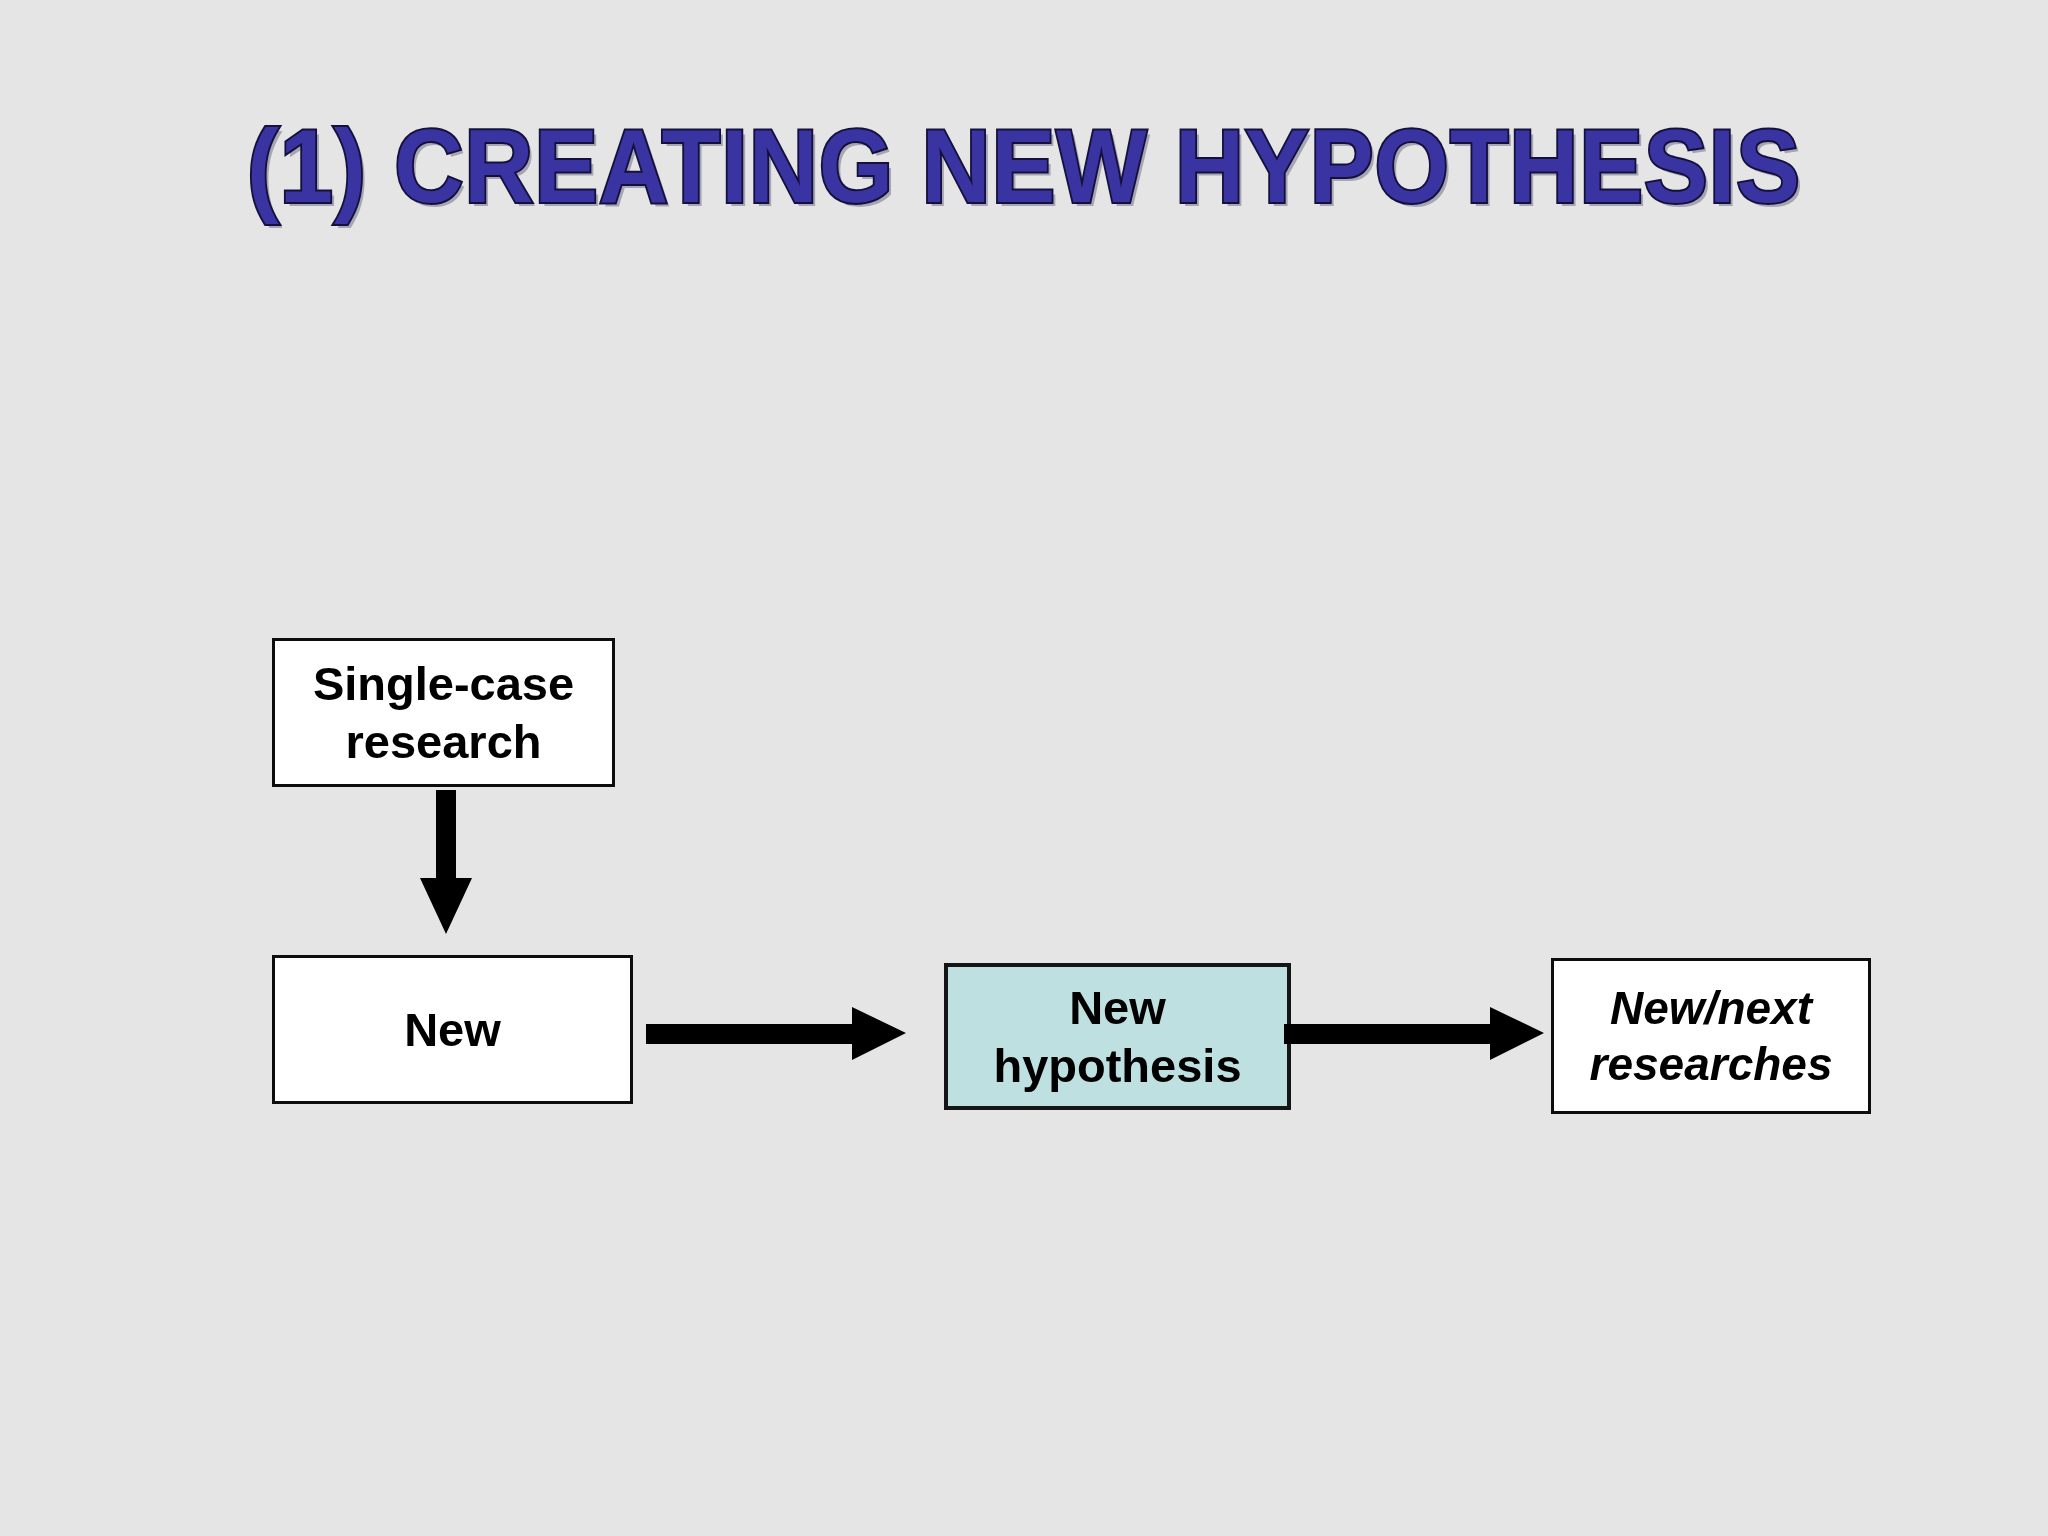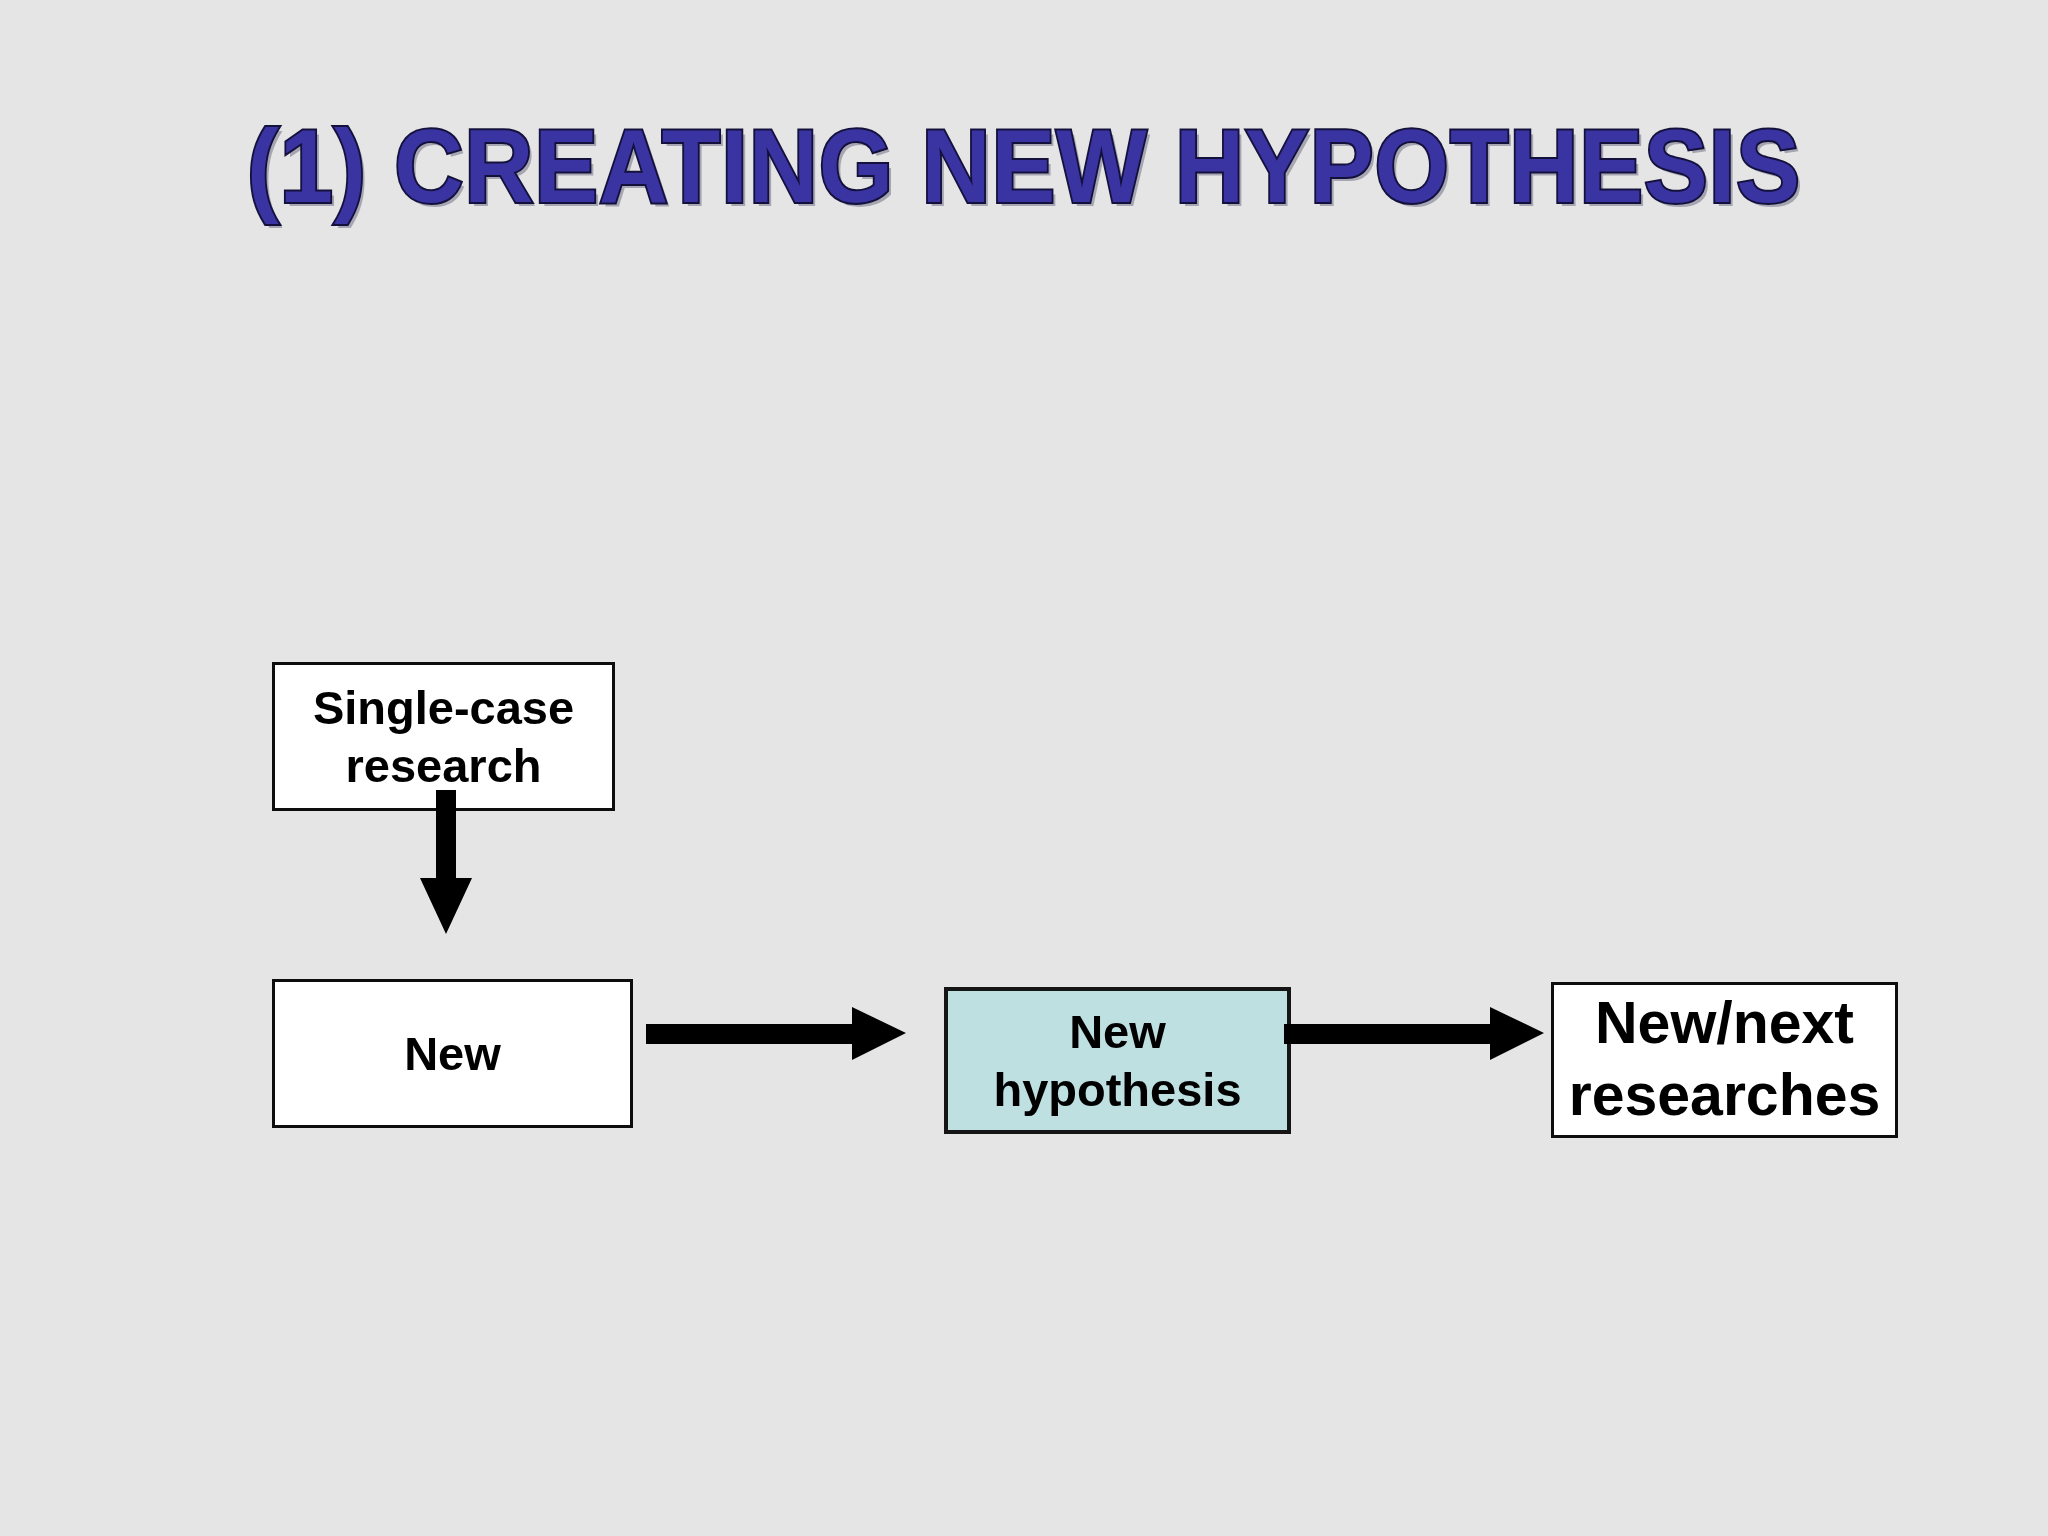--- a/index.html
+++ b/index.html
@@ -46,21 +46,20 @@
     background: #ffffff;
     border: 3px solid #0d0d0d;
     display: flex;
     align-items: center;
     justify-content: center;
     text-align: center;
     color: #000000;
     font-family: "Liberation Sans", "DejaVu Sans", sans-serif;
     font-weight: bold;
     line-height: 1.22;
-    margin-top: 24px;
   }
   .node .lbl { display: block; width: 100%; }
 
   #node-single-case {
     left: 272px;  top: 638px;
     width: 343px; height: 149px;
     font-size: 47px;
   }
   #node-new-knowledge {
     left: 272px;  top: 955px;
@@ -69,22 +68,23 @@
   }
   #node-new-hypothesis {
     left: 944px;  top: 963px;
     width: 347px; height: 147px;
     font-size: 47px;
     background: #bfe0e1;
     border: 4px solid #151515;
   }
   #node-new-next-researches {
     left: 1551px; top: 958px;
-    width: 347px; height: 156px;
-    font-size: 59px;
+    width: 320px; height: 156px;
+    font-size: 46px;
+    font-style: italic;
   }
 
   
   .arrow { position: absolute; }
   .arrow svg { display: block; }
 
   #arrow-down-single-to-knowledge { left: 416px; top: 790px; }
   #arrow-knowledge-to-hypothesis  { left: 646px; top: 1004px; }
   #arrow-hypothesis-to-researches { left: 1284px; top: 1004px; }
 </style>

